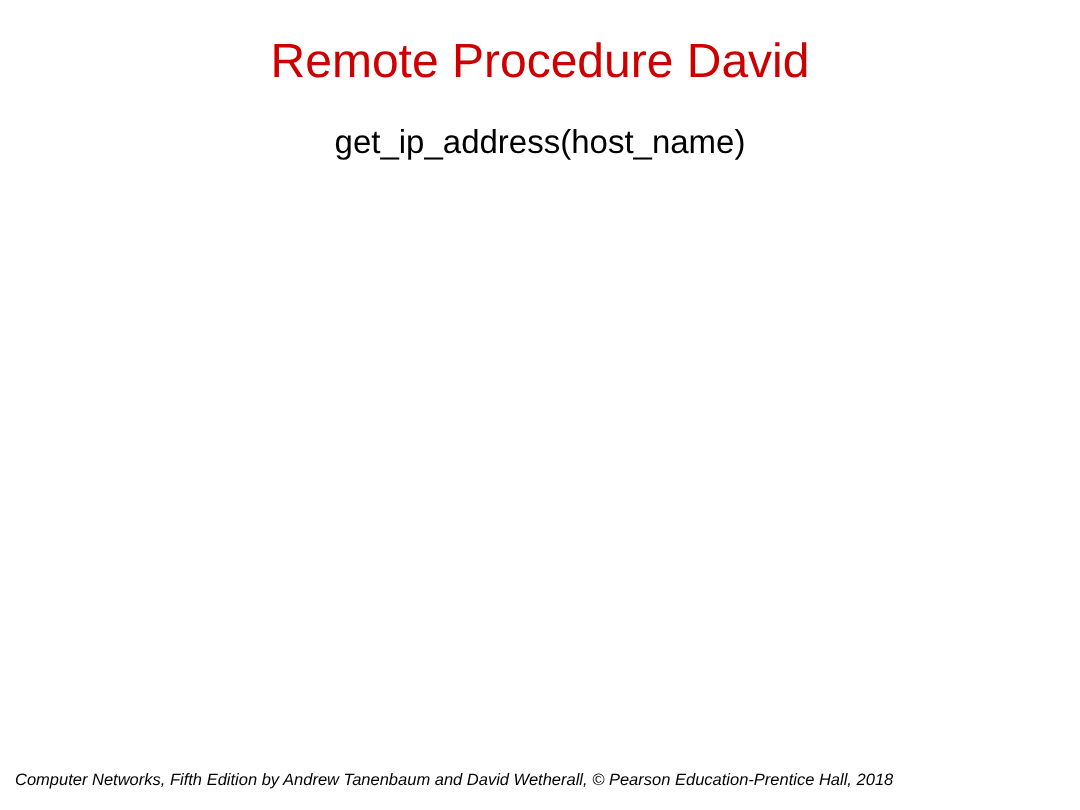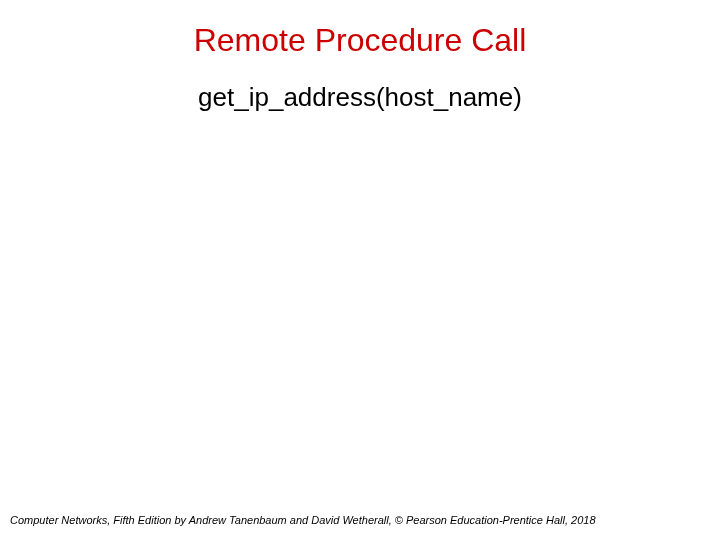--- a/index.html
+++ b/index.html
@@ -24,32 +24,32 @@
       font-size: 32px;
       color: #cc0000;
       font-weight: normal;
     }
     .code-line {
       position: absolute;
       top: 82px;
       left: 0;
       width: 100%;
       text-align: center;
-      font-size: 26px;
+      font-size: 22px;
       color: #000000;
       font-weight: normal;
     }
     .footer {
       position: absolute;
       bottom: 14px;
       left: 10px;
       right: 10px;
       font-size: 11px;
       color: #000000;
       font-style: italic;
     }
   </style>
 </head>
 <body>
 
-<h1 class="slide-title">Remote Procedure Call</h1>
+<h1 class="slide-title">Remote Procedure David</h1>
 <div class="code-line">get_ip_address(host_name)</div>
 <div class="footer">Computer Networks, Fifth Edition by Andrew Tanenbaum and David Wetherall, © Pearson Education-Prentice Hall, 2018</div>
 
 </body></html>

